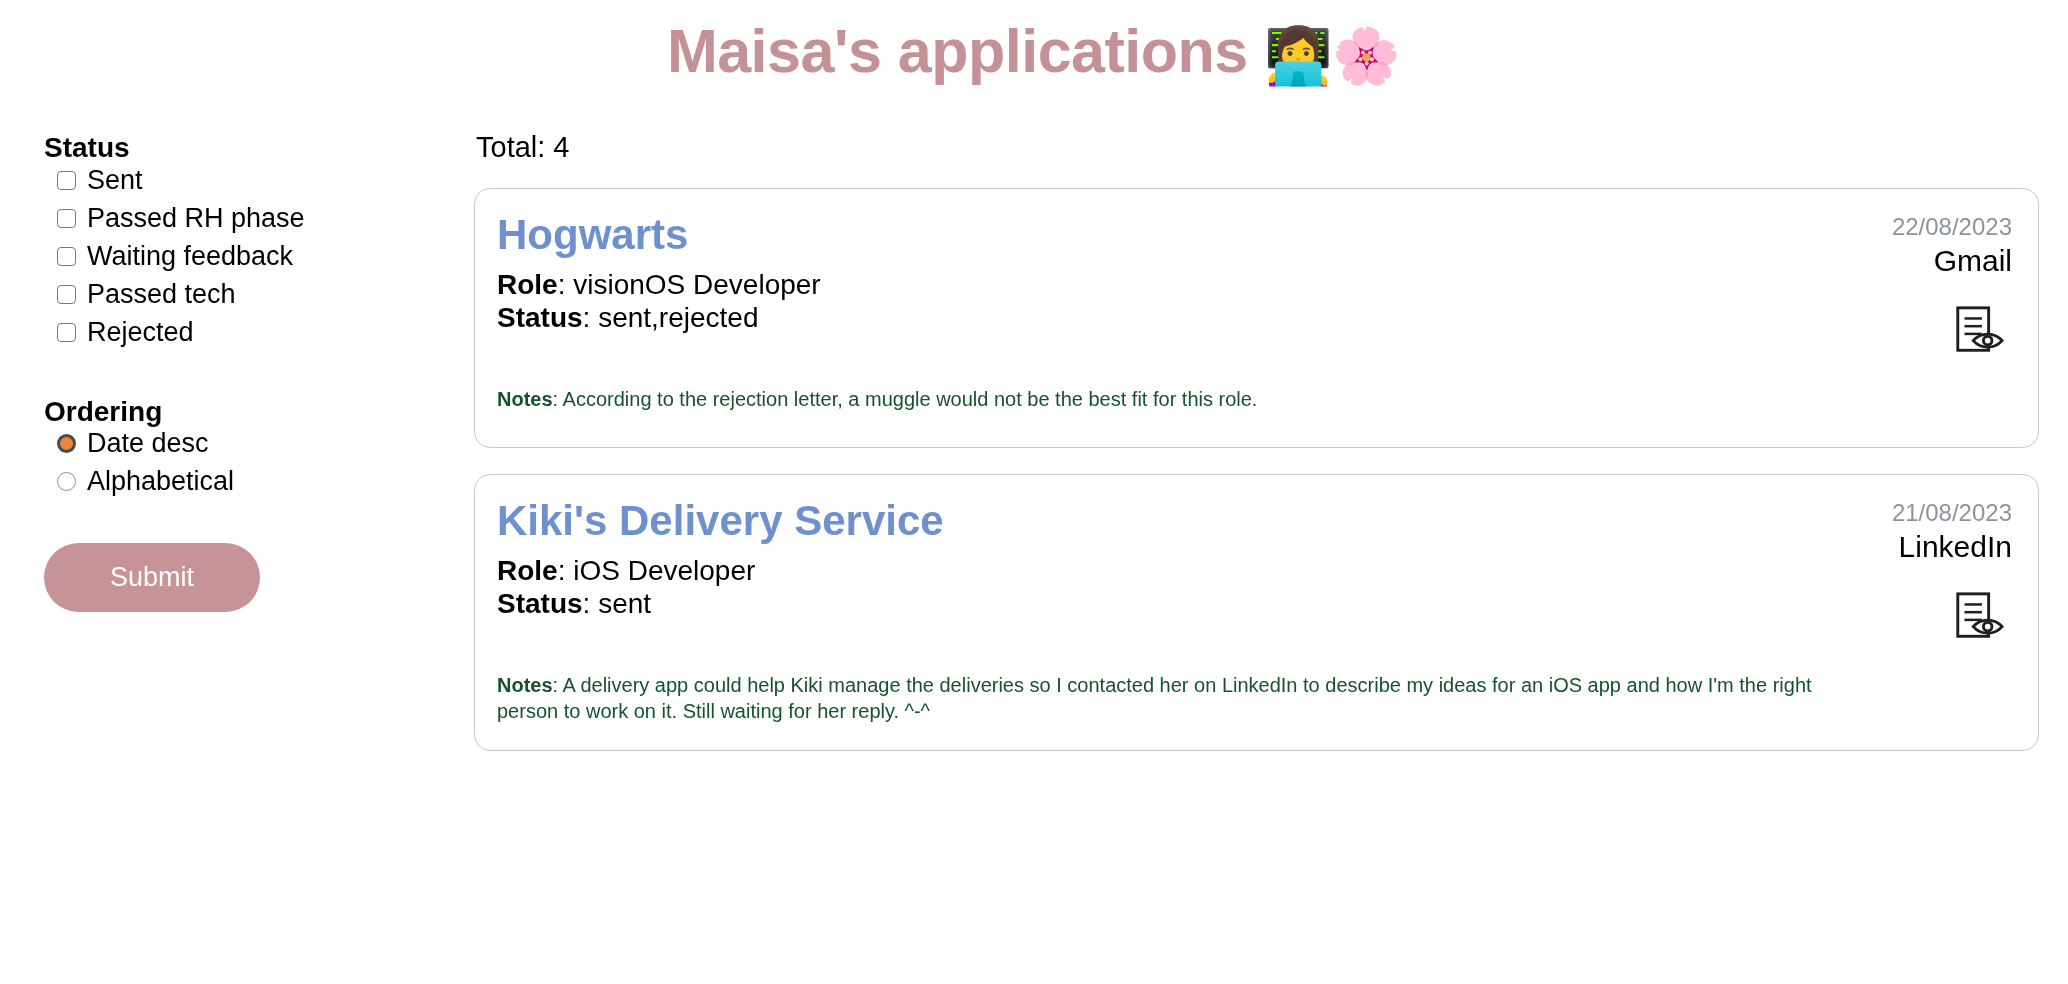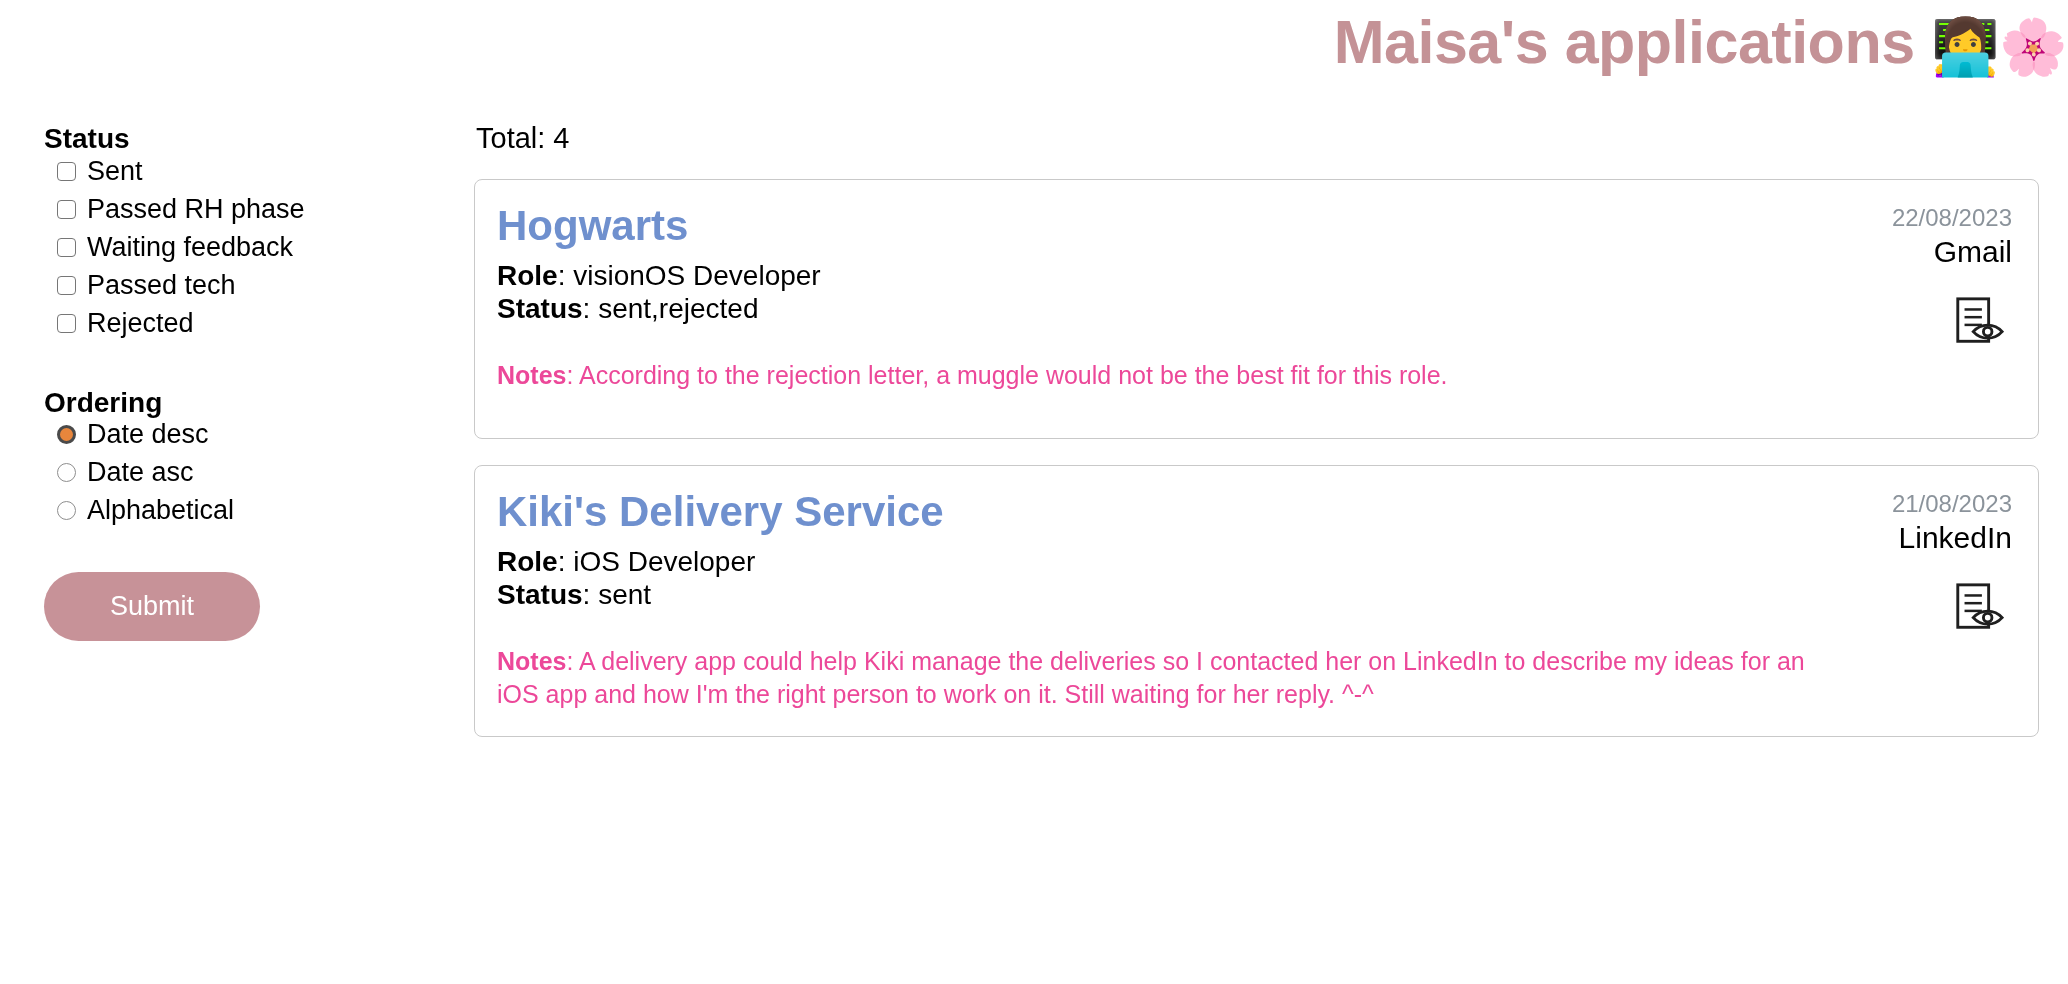--- a/index.html
+++ b/index.html
@@ -15,26 +15,26 @@
 
   .page {
     width: 2068px;
     height: 984px;
     position: relative;
     background: #ffffff;
   }
 
   
   .page-title {
-    text-align: right;
+    text-align: center;
     font-size: 61px;
     font-weight: bold;
     color: #c49296;
     margin: 0;
-    padding-top: 7px;
+    padding-top: 16px;
     line-height: 1.15;
     letter-spacing: -0.5px;
     white-space: nowrap;
   }
   .page-title .emoji {
     font-size: 55px;
     letter-spacing: 0;
     vertical-align: -3px;
   }
 
@@ -128,21 +128,21 @@
   }
   .total-line {
     font-size: 29px;
     color: #000000;
     margin: 0 0 24px 2px;
     line-height: 1.1;
   }
 
   .card {
     border: 1.4px solid #c9c9c9;
-    border-radius: 8px;
+    border-radius: 16px;
     background: #ffffff;
     padding: 22px 26px 26px 22px;
     margin-bottom: 26px;
     display: flex;
     position: relative;
     min-height: 260px;
   }
   .card-body {
     flex: 1 1 auto;
     padding-right: 20px;
@@ -156,24 +156,24 @@
     line-height: 1.12;
   }
   .field-line {
     font-size: 28px;
     color: #000000;
     line-height: 1.18;
     margin: 0;
   }
   .field-key { font-weight: bold; }
   .notes-line {
-    font-size: 25px;
-    color: #ec4899;
+    font-size: 20px;
+    color: #14532d;
     line-height: 1.3;
-    margin: 34px 0 0 0;
+    margin: 52px 0 0 0;
   }
 
   .card-side {
     flex: 0 0 auto;
     width: 150px;
     display: flex;
     flex-direction: column;
     align-items: flex-end;
     text-align: right;
     padding-top: 2px;
@@ -235,24 +235,20 @@
       <label class="opt-row">
         <span class="cbox"></span>
         <span class="opt-label">Rejected</span>
       </label>
 
       <div class="group-title ordering">Ordering</div>
 
       <label class="opt-row">
         <span class="rbox checked"></span>
         <span class="opt-label">Date desc</span>
-      </label>
-      <label class="opt-row">
-        <span class="rbox"></span>
-        <span class="opt-label">Date asc</span>
       </label>
       <label class="opt-row">
         <span class="rbox"></span>
         <span class="opt-label">Alphabetical</span>
       </label>
 
       <button type="button" class="submit-btn">Submit</button>
     </form>
 
     <div class="main">

